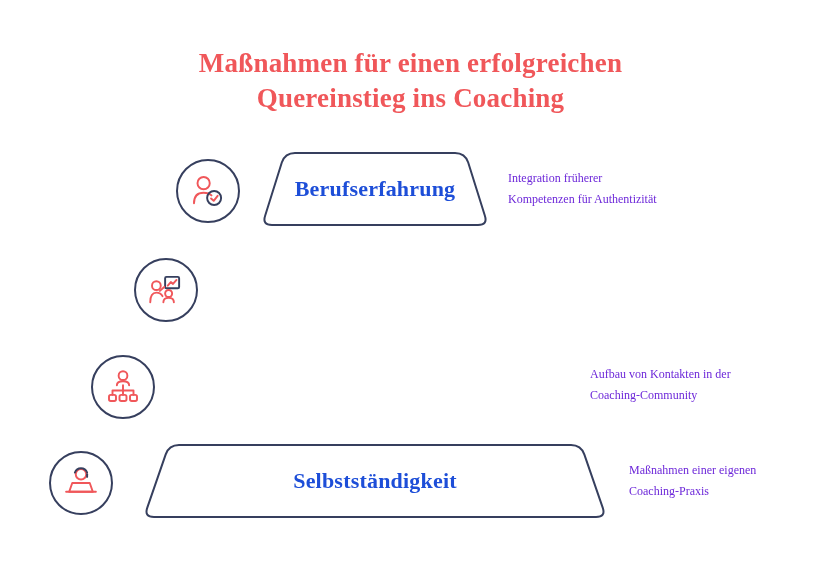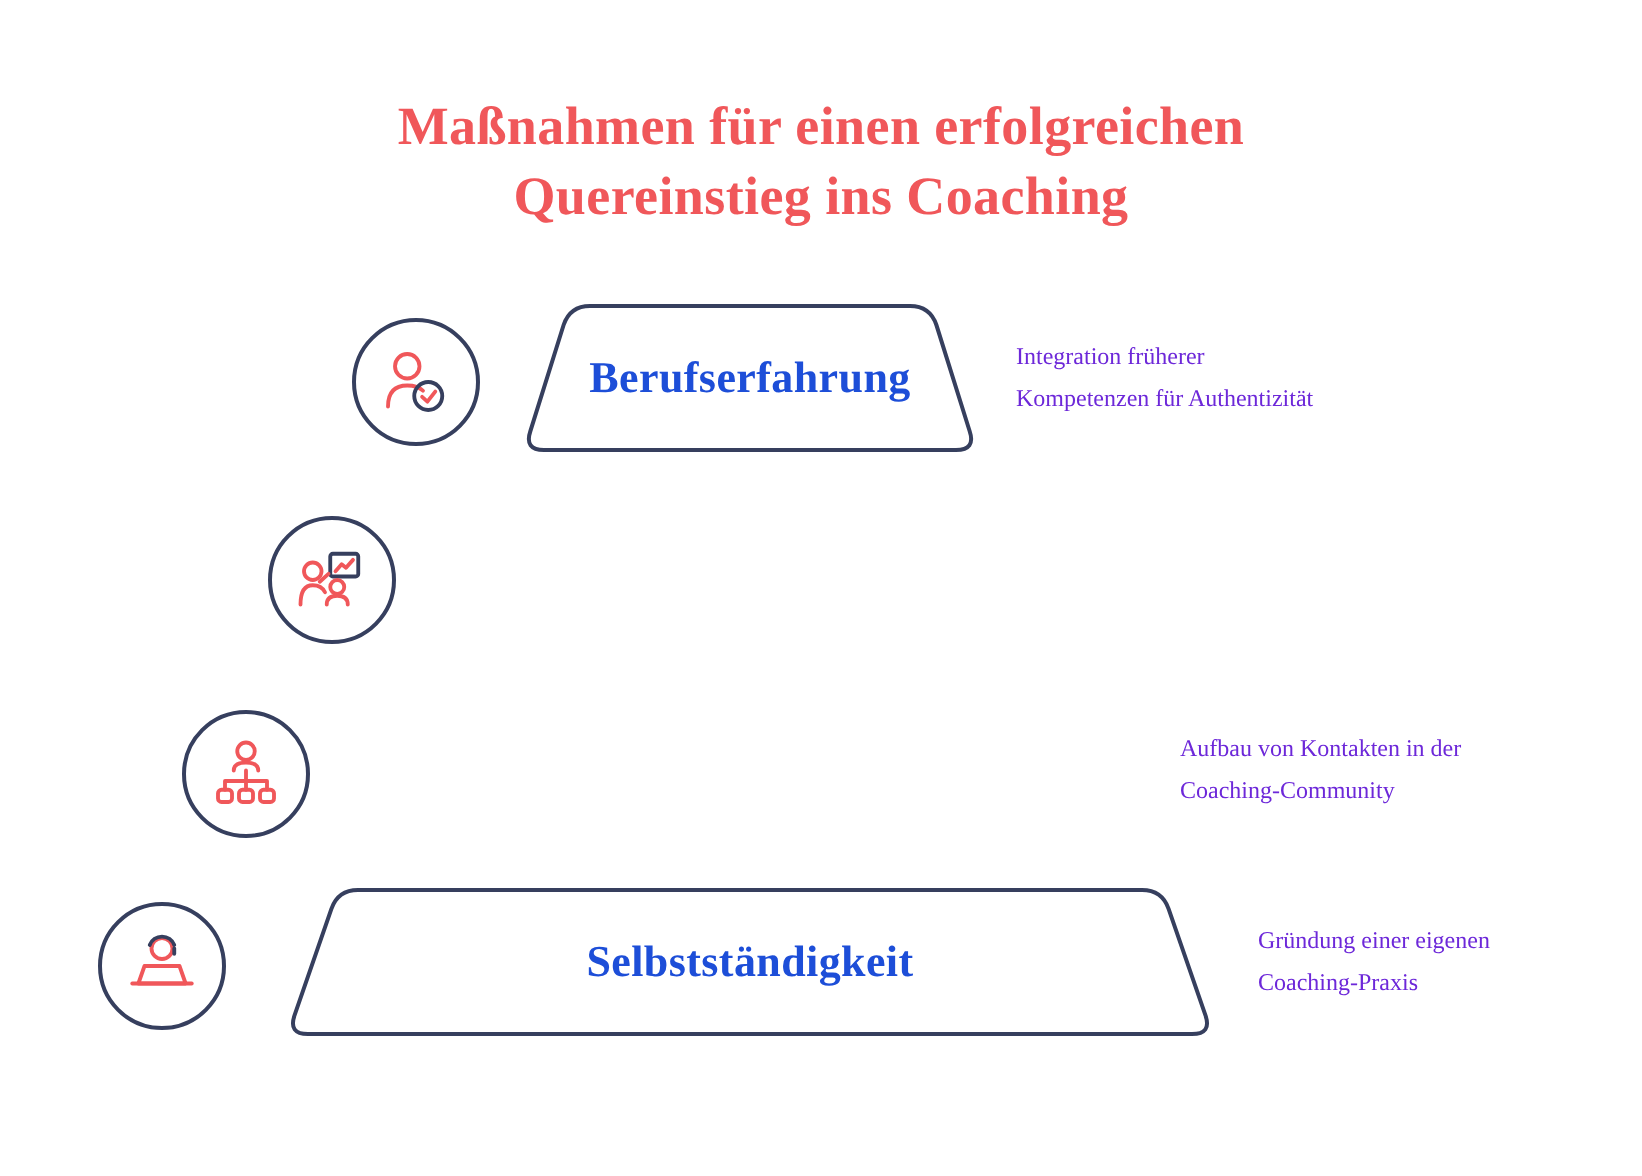--- a/index.html
+++ b/index.html
@@ -102,15 +102,15 @@
       <path d="M14 24 L34 24 L37.5 34 L10.5 34 Z" class="coral"></path>
       <path d="M7 34 L41 34" class="coral"></path>
     </svg>
   </div>
   <div class="trap" style="left:142px;top:443px;width:466px;height:76px;text-align:center;">
     <svg width="466" height="76" viewBox="0 0 466 76">
       <path d="M 37 2 L 429 2 Q 439 2 442.3 11.4 L 460.7 64.6 Q 464 74 454 74 L 12 74 Q 2 74 5.3 64.6 L 23.7 11.4 Q 27 2 37 2 Z" fill="#ffffff" stroke="#363f5e" stroke-width="2"></path>
     </svg>
     <div class="label">Selbstständigkeit</div>
   </div>
-  <div class="desc" style="left:629px;top:443px;width:140px;">Gründung einer eigenen Coaching-Praxis</div>
+  <div class="desc" style="left:629px;top:443px;width:140px;">Maßnahmen einer eigenen Coaching-Praxis</div>
 
 </div>
 
 </body></html>

